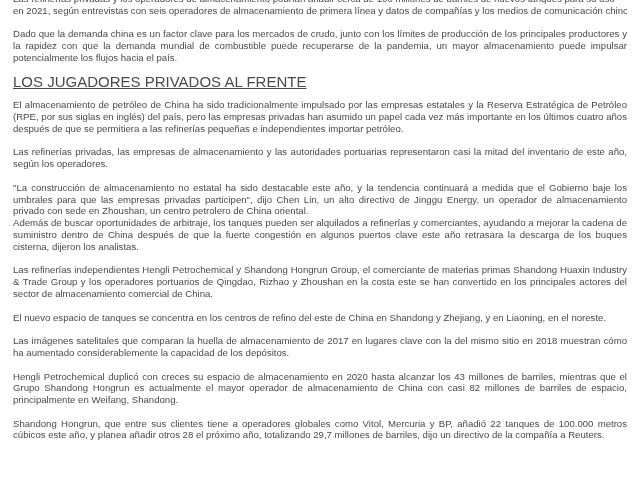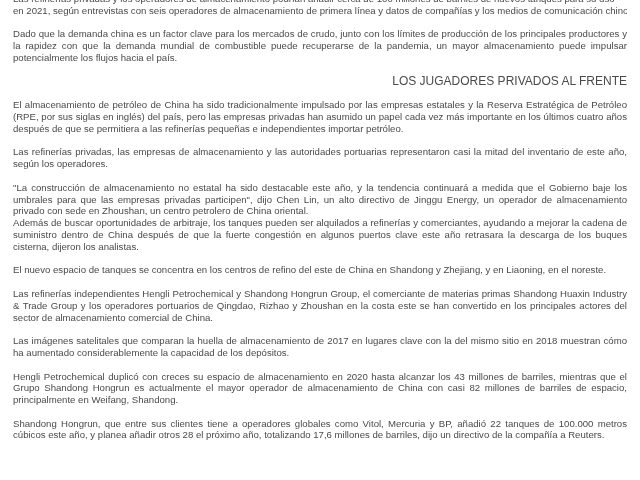--- a/index.html
+++ b/index.html
@@ -32,25 +32,26 @@
     display: block;
     white-space: nowrap;
     overflow: hidden;
     height: 11.8px;
   }
   .article .line.para-end {
     margin-bottom: 11.8px;
   }
   .article h2 {
     margin: 0 0 11.8px 0;
-    font-size: 12px;
+    font-size: 15px;
     line-height: 11.8px;
     font-weight: 400;
     color: #4a4a4a;
-    text-align: right;
+    text-align: left;
+    text-decoration: underline;
   }
 </style>
 </head>
 <body>
 
 <div class="article">
 
   <span class="line">Las refinerías privadas y los operadores de almacenamiento podrían añadir cerca de 100 millones de barriles de nuevos tanques para su uso</span>
 
   <span class="line para-end">en 2021, según entrevistas con seis operadores de almacenamiento de primera línea y datos de compañías y los medios de comunicación chinos.</span>
@@ -61,23 +62,23 @@
 
   <p>El almacenamiento de petróleo de China ha sido tradicionalmente impulsado por las empresas estatales y la Reserva Estratégica de Petróleo (RPE, por sus siglas en inglés) del país, pero las empresas privadas han asumido un papel cada vez más importante en los últimos cuatro años después de que se permitiera a las refinerías pequeñas e independientes importar petróleo.</p>
 
   <p>Las refinerías privadas, las empresas de almacenamiento y las autoridades portuarias representaron casi la mitad del inventario de este año, según los operadores.</p>
 
   <p class="tight">"La construcción de almacenamiento no estatal ha sido destacable este año, y la tendencia continuará a medida que el Gobierno baje los umbrales para que las empresas privadas participen", dijo Chen Lin, un alto directivo de Jinggu Energy, un operador de almacenamiento privado con sede en Zhoushan, un centro petrolero de China oriental.</p>
 
   <p>Además de buscar oportunidades de arbitraje, los tanques pueden ser alquilados a refinerías y comerciantes, ayudando a mejorar la cadena de suministro dentro de China después de que la fuerte congestión en algunos puertos clave este año retrasara la descarga de los buques cisterna, dijeron los analistas.</p>
 
 
+  <p>Las refinerías independientes Hengli Petrochemical y Shandong Hongrun Group, el comerciante de materias primas Shandong Huaxin Industry &amp; Trade Group y los operadores portuarios de Qingdao, Rizhao y Zhoushan en la costa este se han convertido en los principales actores del sector de almacenamiento comercial de China.</p>
+
   <p>El nuevo espacio de tanques se concentra en los centros de refino del este de China en Shandong y Zhejiang, y en Liaoning, en el noreste.</p>
-
-  <p>Las refinerías independientes Hengli Petrochemical y Shandong Hongrun Group, el comerciante de materias primas Shandong Huaxin Industry &amp; Trade Group y los operadores portuarios de Qingdao, Rizhao y Zhoushan en la costa este se han convertido en los principales actores del sector de almacenamiento comercial de China.</p>
 
   <p>Las imágenes satelitales que comparan la huella de almacenamiento de 2017 en lugares clave con la del mismo sitio en 2018 muestran cómo ha aumentado considerablemente la capacidad de los depósitos.</p>
 
   <p>Hengli Petrochemical duplicó con creces su espacio de almacenamiento en 2020 hasta alcanzar los 43 millones de barriles, mientras que el Grupo Shandong Hongrun es actualmente el mayor operador de almacenamiento de China con casi 82 millones de barriles de espacio, principalmente en Weifang, Shandong.</p>
 
-  <p>Shandong Hongrun, que entre sus clientes tiene a operadores globales como Vitol, Mercuria y BP, añadió 22 tanques de 100.000 metros cúbicos este año, y planea añadir otros 28 el próximo año, totalizando 17,6 millones de barriles, dijo un directivo de la compañía a Reuters.</p>
+  <p>Shandong Hongrun, que entre sus clientes tiene a operadores globales como Vitol, Mercuria y BP, añadió 22 tanques de 100.000 metros cúbicos este año, y planea añadir otros 28 el próximo año, totalizando 29,7 millones de barriles, dijo un directivo de la compañía a Reuters.</p>
 
 </div>
 
 </body></html>

